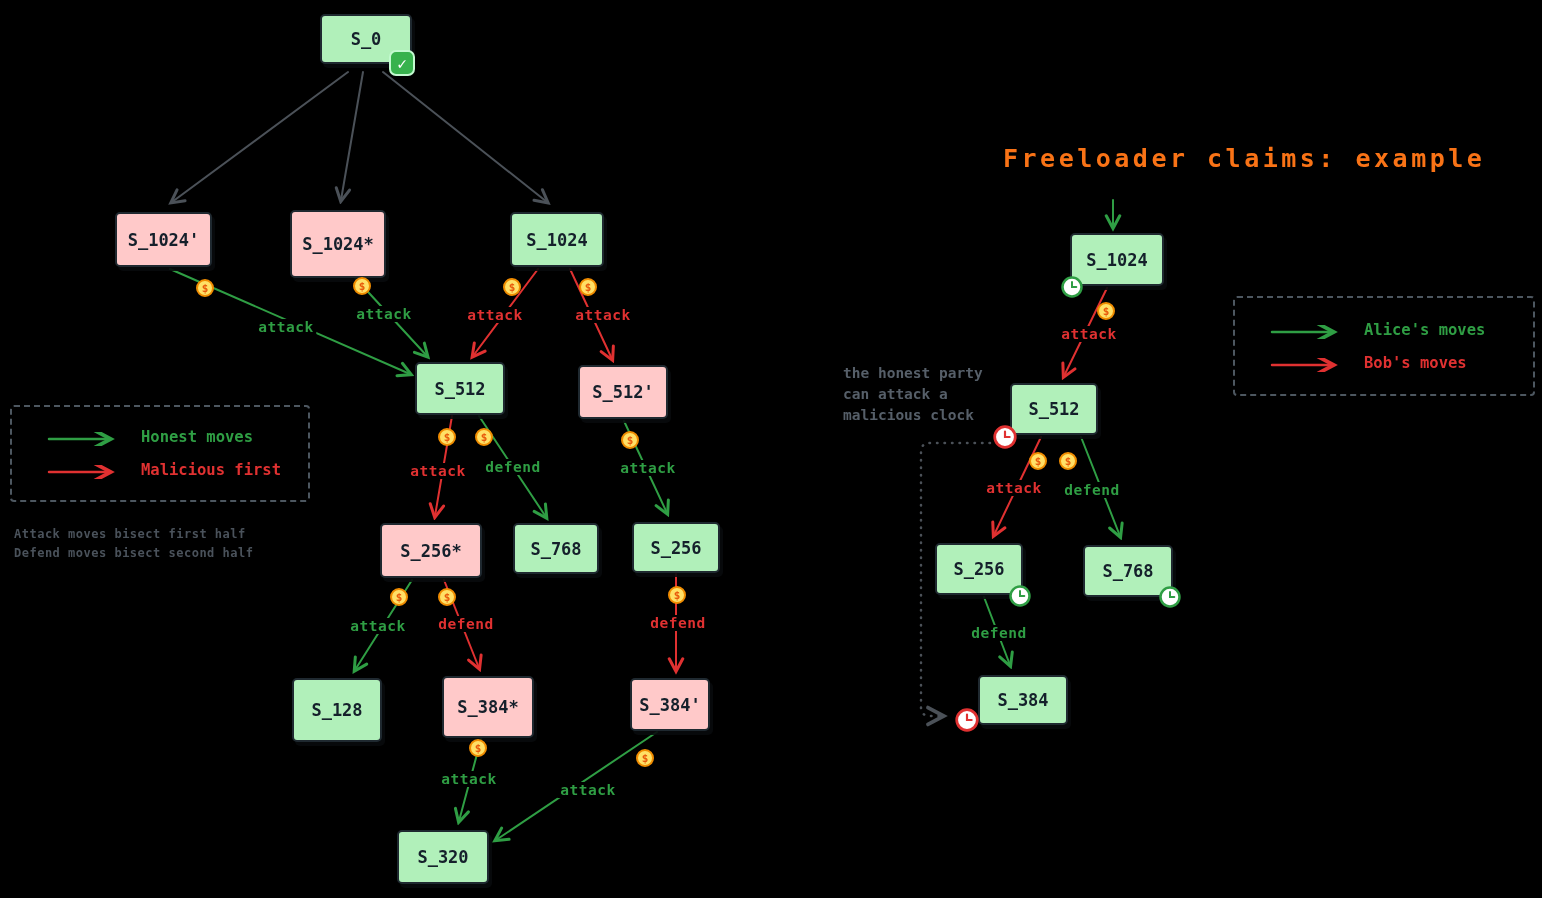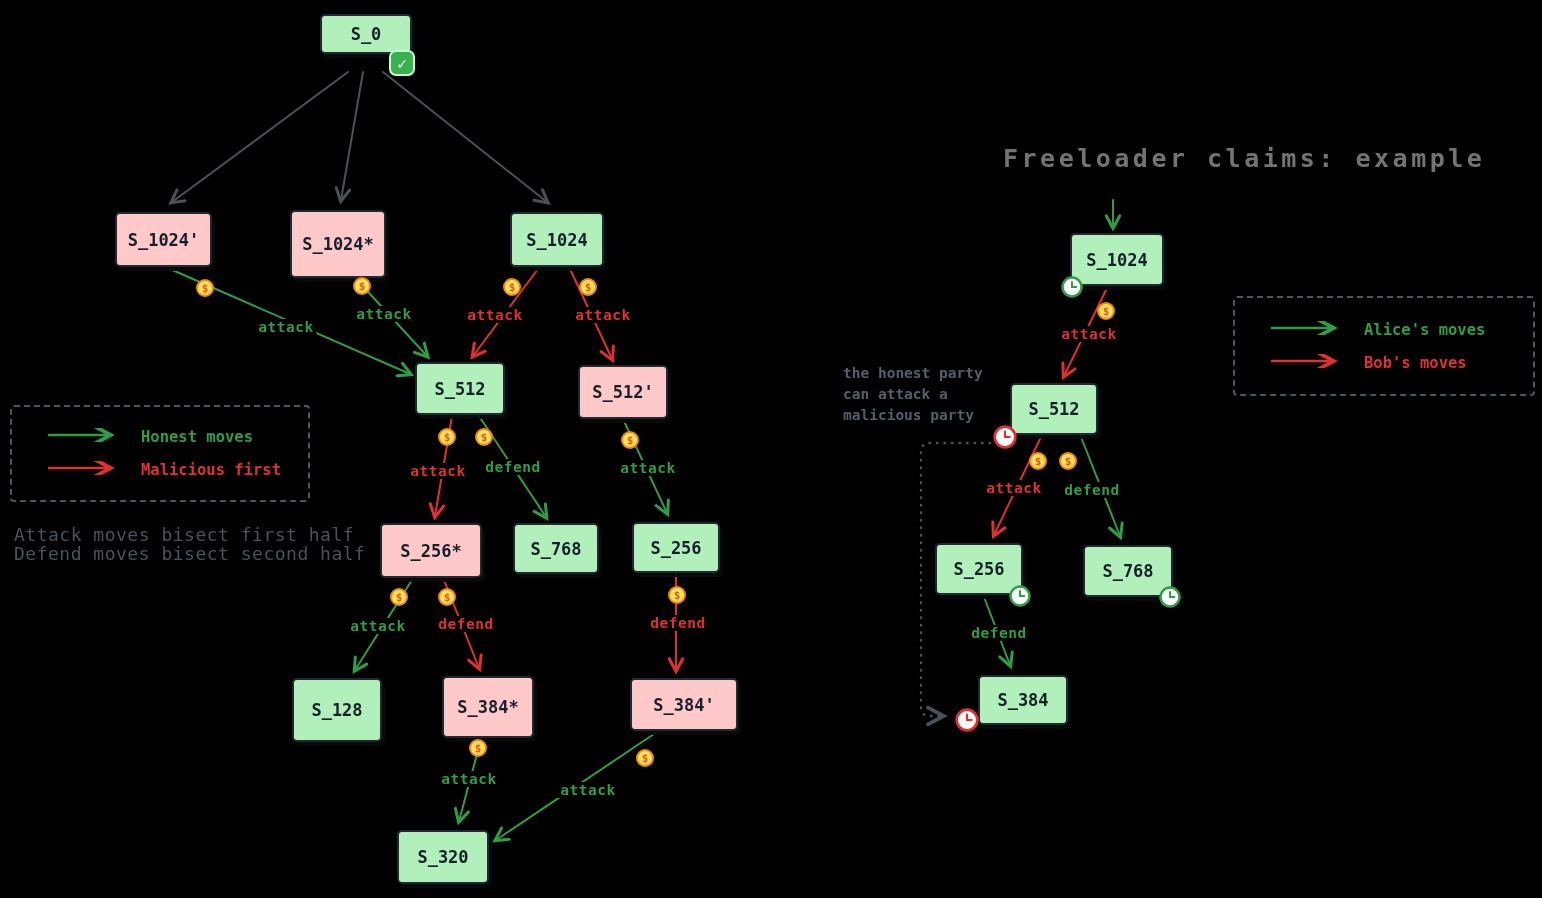--- a/index.html
+++ b/index.html
@@ -17,26 +17,26 @@
   .elabel.g{color:#2f9e44}
   .elabel.r{color:#e03131}
   .coin{position:absolute;z-index:5;width:18px;height:18px;border-radius:50%;background:#ffe066;
         border:2.5px solid #f08c00;color:#e8590c;font-size:11px;font-weight:700;line-height:1;
         display:flex;align-items:center;justify-content:center;transform:translate(-50%,-50%)}
   .clock{position:absolute;z-index:6;transform:translate(-50%,-50%);line-height:0}
   .badge-check{position:absolute;z-index:6;width:26px;height:26px;background:#37b24d;border:2px solid #c3fad0;
         border-radius:7px;color:#fff;font-size:16px;font-weight:700;display:flex;align-items:center;justify-content:center}
   .legend{position:absolute;z-index:3;border:2.5px dashed #4d5760;border-radius:4px;
           display:flex;flex-direction:column;justify-content:center;gap:15px;padding-left:35px}
-  .legend-row{display:flex;align-items:flex-start;gap:20px}
+  .legend-row{display:flex;align-items:flex-end;gap:20px}
   .legend-label{font-size:15.5px;font-weight:700;white-space:nowrap}
   .legend-label.g{color:#2f9e44}
   .legend-label.r{color:#e03131}
-  .title{position:absolute;z-index:3;font-size:25px;font-weight:700;letter-spacing:3.5px;color:#737373;white-space:nowrap}
-  .note{position:absolute;z-index:3;font-size:18px;font-weight:400;color:#4a525b;letter-spacing:.5px;line-height:19px}
+  .title{position:absolute;z-index:3;font-size:25px;font-weight:700;letter-spacing:3.5px;color:#f97316;white-space:nowrap}
+  .note{position:absolute;z-index:3;font-size:12px;font-weight:700;color:#4a525b;letter-spacing:.5px;line-height:19px}
   .annot{position:absolute;z-index:3;font-size:14.5px;font-weight:700;color:#565f69;line-height:21px}
 </style>
 </head>
 <body>
 
 <div class="stage">
 
   <svg class="wires" width="1542" height="898" viewBox="0 0 1542 898">
     <defs>
       <marker id="mD" viewBox="0 0 12 12" refX="9" refY="6" markerWidth="9" markerHeight="9" orient="auto-start-reverse">
@@ -74,37 +74,37 @@
       <path d="M1113,200 L1113,227" stroke="#2f9e44" marker-end="url(#mG)"></path>
       <path d="M1107,288 L1064,376" stroke="#e03131" marker-end="url(#mR)"></path>
       <path d="M1041,437 L994,535" stroke="#e03131" marker-end="url(#mR)"></path>
       <path d="M1081,437 L1120,536" stroke="#2f9e44" marker-end="url(#mG)"></path>
       <path d="M984,597 L1010,665" stroke="#2f9e44" marker-end="url(#mG)"></path>
 
       <path d="M990,443 L930,443 Q921,443 921,452 L921,707 Q921,716 930,716 L942,716" stroke="#4b5158" stroke-width="2.5" stroke-dasharray="0.5 7" marker-end="url(#mD)"></path>
     </g>
   </svg>
 
-  <div class="node green" style="left:320px;top:14px;width:92px;height:40px">S_0</div>
+  <div class="node green" style="left:320px;top:14px;width:92px;height:50px">S_0</div>
   <div class="badge-check" style="left:389px;top:50px">✓</div>
 
   <div class="node pink" style="left:115px;top:212px;width:97px;height:55px">S_1024'</div>
   <div class="node pink" style="left:290px;top:210px;width:96px;height:68px">S_1024*</div>
   <div class="node green" style="left:510px;top:212px;width:94px;height:55px">S_1024</div>
 
   <div class="node green" style="left:415px;top:362px;width:90px;height:53px">S_512</div>
   <div class="node pink" style="left:578px;top:365px;width:90px;height:54px">S_512'</div>
 
   <div class="node pink" style="left:380px;top:523px;width:102px;height:55px">S_256*</div>
   <div class="node green" style="left:513px;top:523px;width:86px;height:51px">S_768</div>
   <div class="node green" style="left:632px;top:522px;width:88px;height:51px">S_256</div>
 
   <div class="node green" style="left:292px;top:678px;width:90px;height:64px">S_128</div>
   <div class="node pink" style="left:442px;top:676px;width:92px;height:62px">S_384*</div>
-  <div class="node pink" style="left:630px;top:678px;width:108px;height:53px">S_384'</div>
+  <div class="node pink" style="left:630px;top:678px;width:80px;height:53px">S_384'</div>
 
   <div class="node green" style="left:397px;top:830px;width:92px;height:54px">S_320</div>
 
   <div class="elabel g" style="left:286px;top:327px">attack</div>
   <div class="elabel g" style="left:384px;top:314px">attack</div>
   <div class="elabel r" style="left:495px;top:315px">attack</div>
   <div class="elabel r" style="left:603px;top:315px">attack</div>
   <div class="elabel r" style="left:438px;top:471px">attack</div>
   <div class="elabel g" style="left:513px;top:467px">defend</div>
   <div class="elabel g" style="left:648px;top:468px">attack</div>
@@ -191,21 +191,21 @@
   <div class="clock" style="left:967px;top:720px">
     <svg width="26" height="26" viewBox="0 0 24 24">
         <circle cx="12" cy="12" r="9.5" fill="#fff" stroke="#e03131" stroke-width="2.5"></circle>
         <path d="M12 7 L12 12 L16.3 12" fill="none" stroke="#e03131" stroke-width="2" stroke-linecap="round"></path>
       </svg>
   </div>
 
   <div class="annot" style="left:843px;top:363px;text-align:left">
     <div>the honest party</div>
     <div>can attack a</div>
-    <div>malicious party</div>
+    <div>malicious clock</div>
   </div>
 
   <div class="legend" style="left:1233px;top:296px;width:302px;height:100px">
     <div class="legend-row">
       <svg width="74" height="14" viewBox="0 0 74 14">
         <path d="M2,7 L62,7" stroke="#2f9e44" stroke-width="2.5" fill="none" marker-end="url(#mG)" stroke-linecap="round"></path>
       </svg>
       <span class="legend-label g">Alice's moves</span>
     </div>
     <div class="legend-row">

